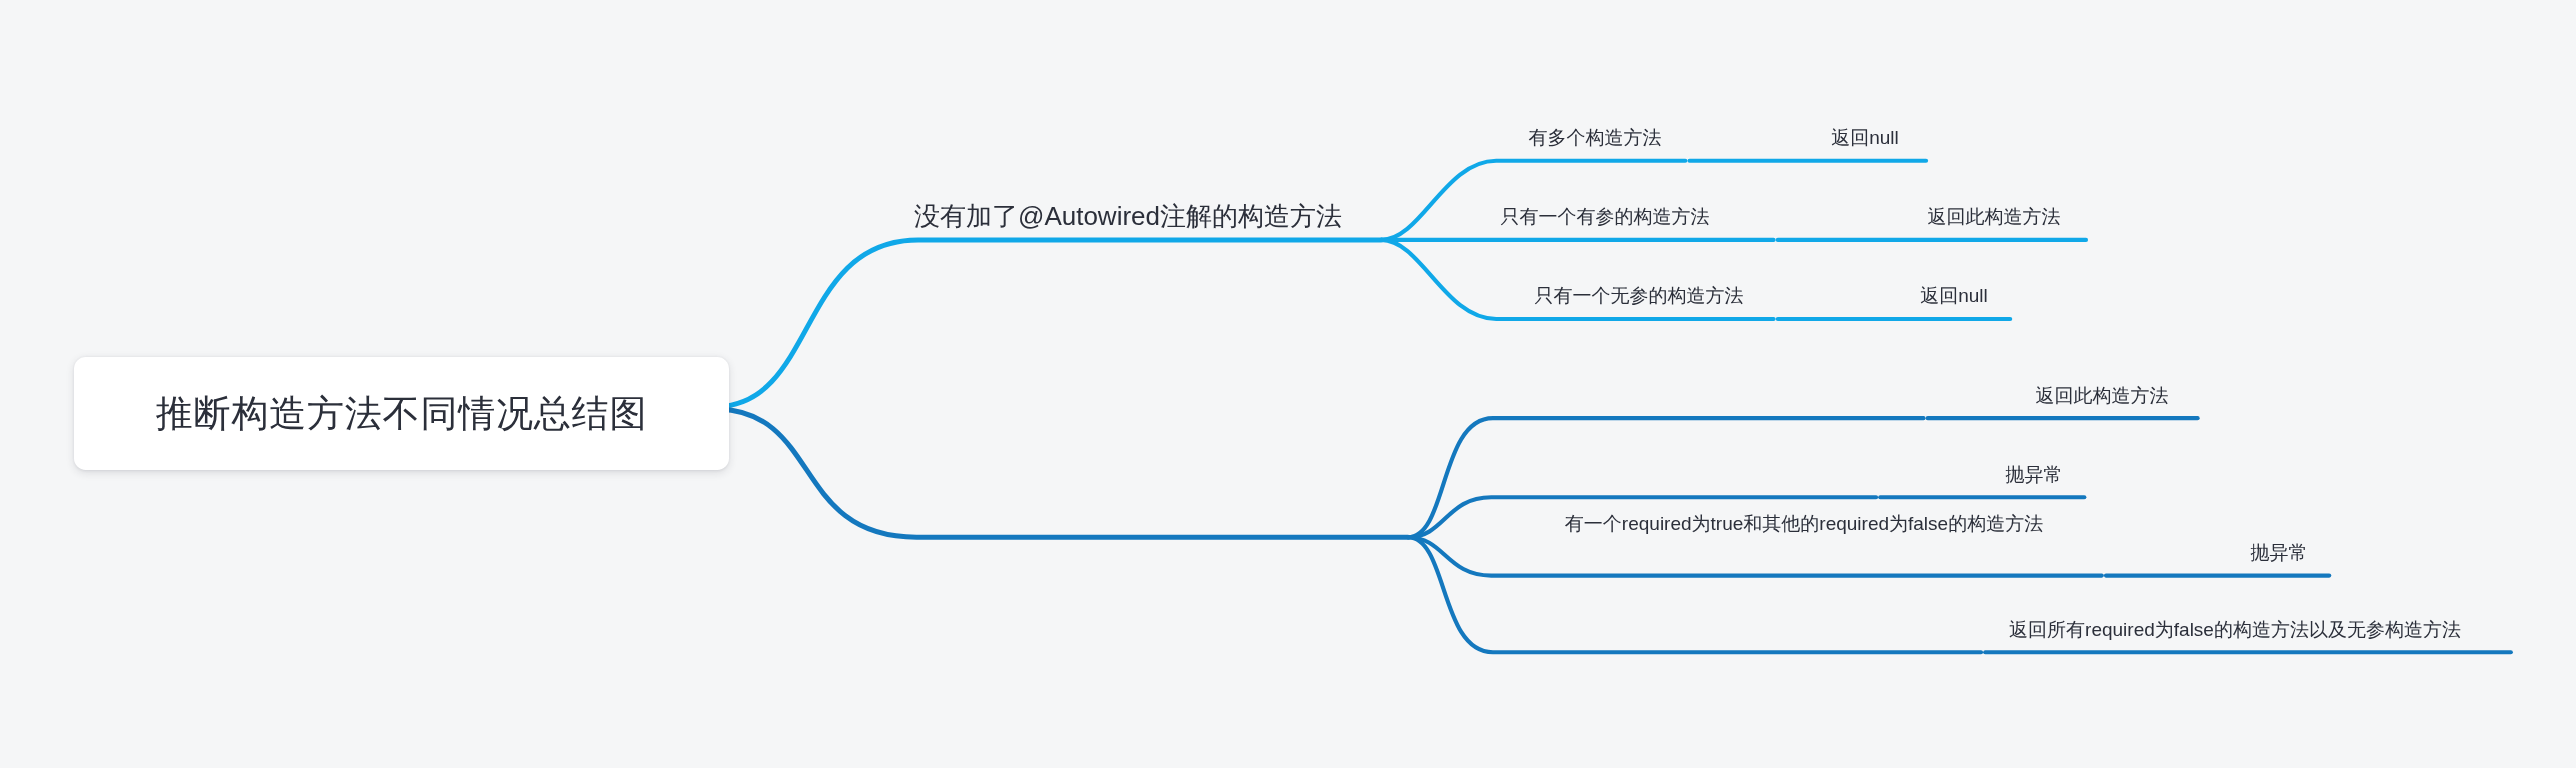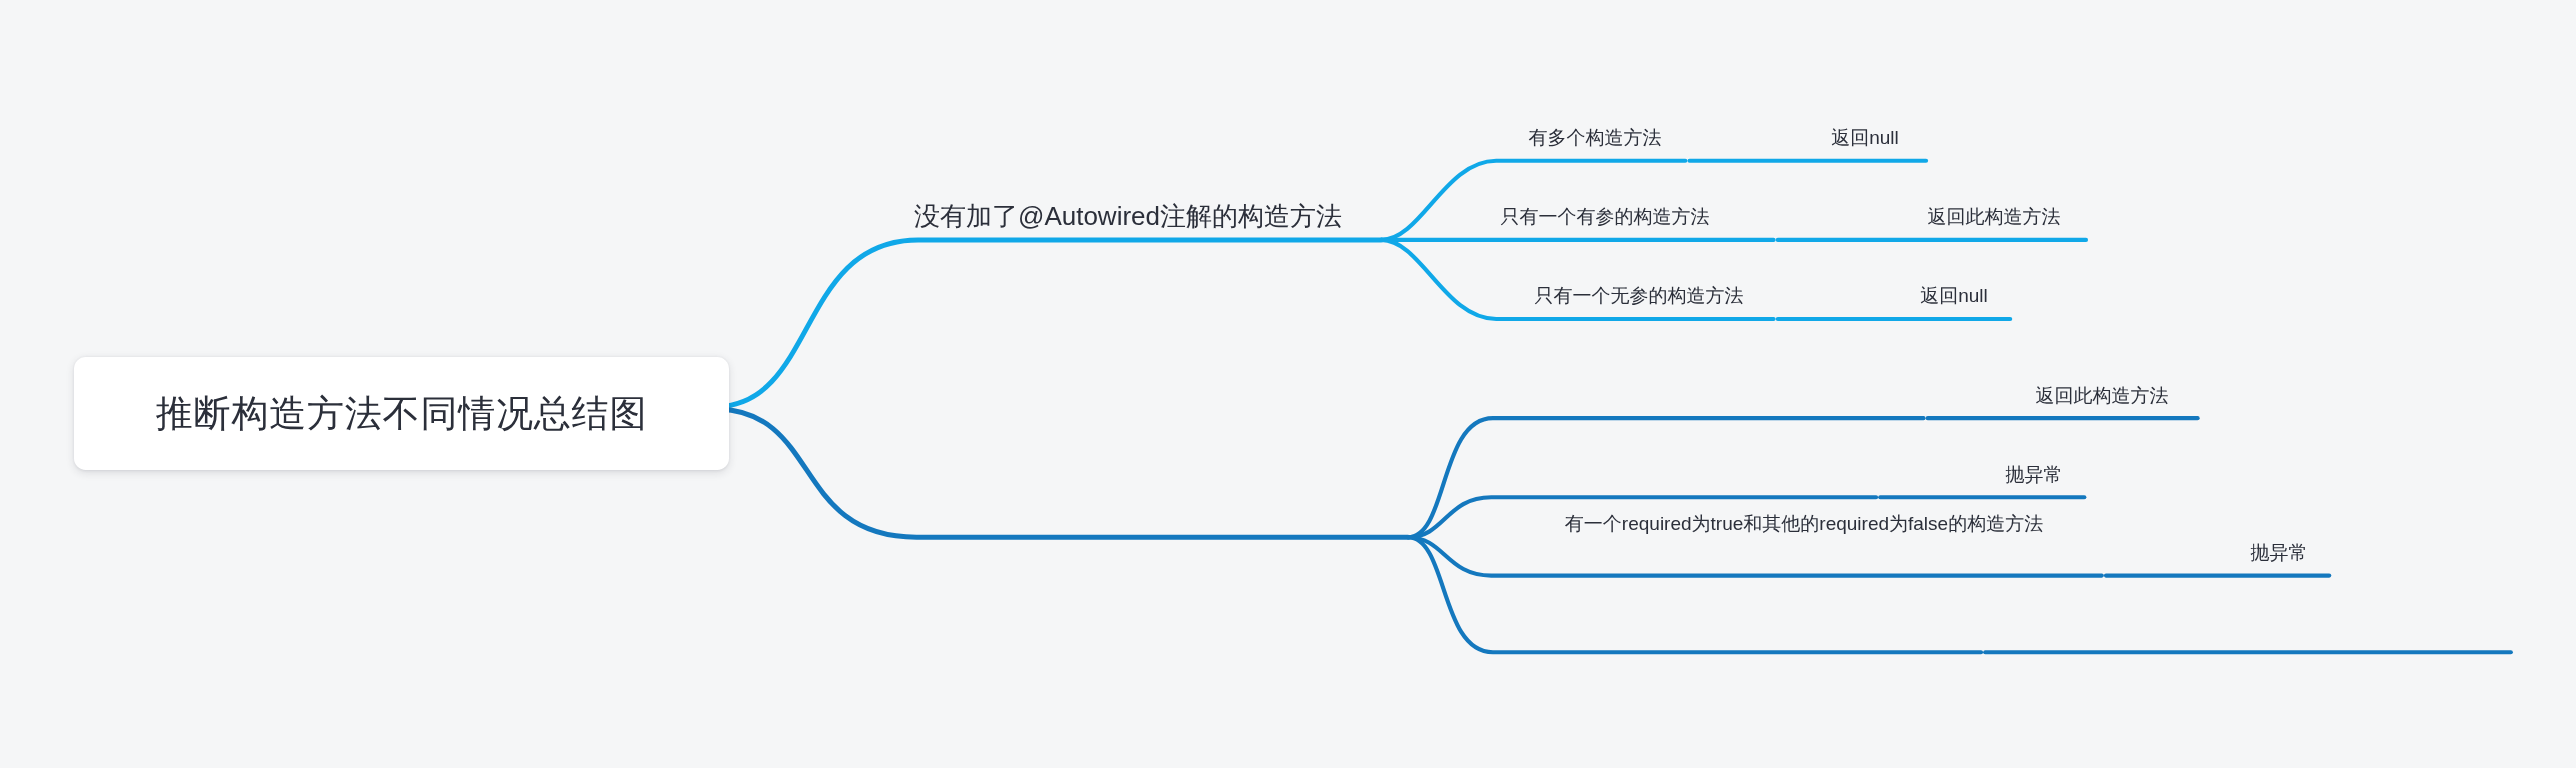--- a/index.html
+++ b/index.html
@@ -106,15 +106,16 @@
   <div class="leaf-label" style="left:1639px; top:282px;">只有一个无参的构造方法</div>
   <div class="leaf-label" style="left:1954px; top:282px;">返回null</div>
 
   <div class="leaf-label" style="left:2102px; top:382px;">返回此构造方法</div>
 
   <div class="leaf-label" style="left:2034px; top:461px;">抛异常</div>
 
   <div class="leaf-label" style="left:1804px; top:510px;">有一个required为true和其他的required为false的构造方法</div>
   <div class="leaf-label" style="left:2279px; top:539px;">抛异常</div>
 
+  <div class="leaf-label" style="left:2235px; top:616px;">返回所有required为false的构造方法以及无参构造方法</div>
 
 </div>
 
 
 </body></html>

